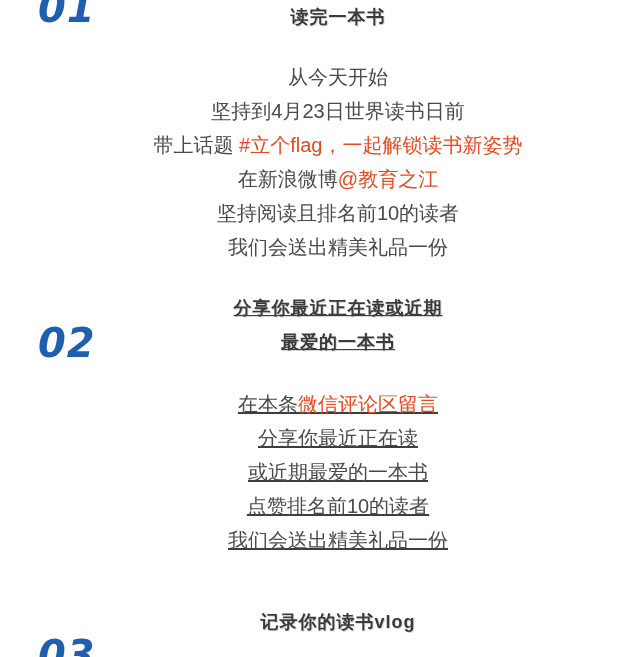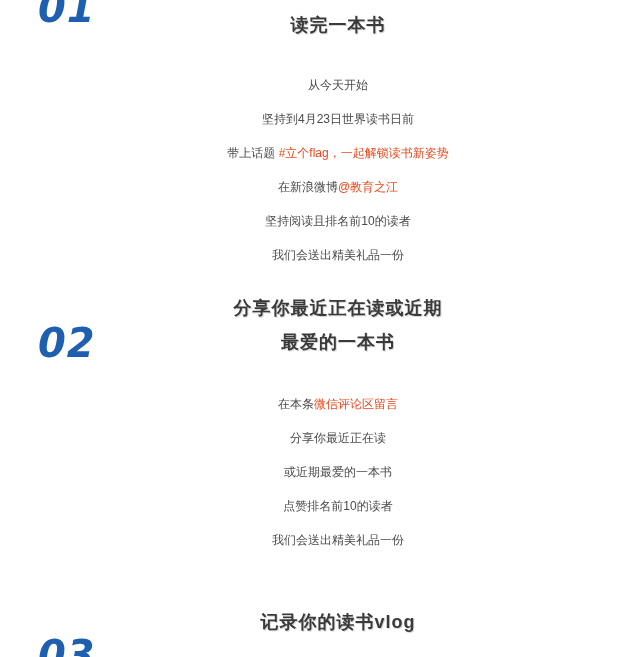--- a/index.html
+++ b/index.html
@@ -47,33 +47,33 @@
     font-weight: bold;
     color: #3a3a3a;
     letter-spacing: 1px;
     line-height: 34px;
     text-shadow: 1px 1px 0 #d8d8d8;
     padding-left: 40px;
   }
 
   .body-line {
     text-align: center;
-    font-size: 12px;
+    font-size: 20px;
     color: #4a4a4a;
     line-height: 34px;
     padding-left: 40px;
   }
 
   .hl {
     color: #e8491d;
     margin-top: 12px;
   }
 
-  .b1 { top: 8px; }
-  .b2 { top: 291px; }
+  .b1 { top: 0px; }
+  .b2 { top: 291px; text-decoration: underline; }
   .b3 { top: 605px; }
 
   .n1 { top: -12px; }
   .n2 { top: 323px; }
   .n3 { top: 635px; }
 
   .block-body { margin-top: 26px; }
   .block-body-2 { margin-top: 28px; }
 </style>
 </head>

